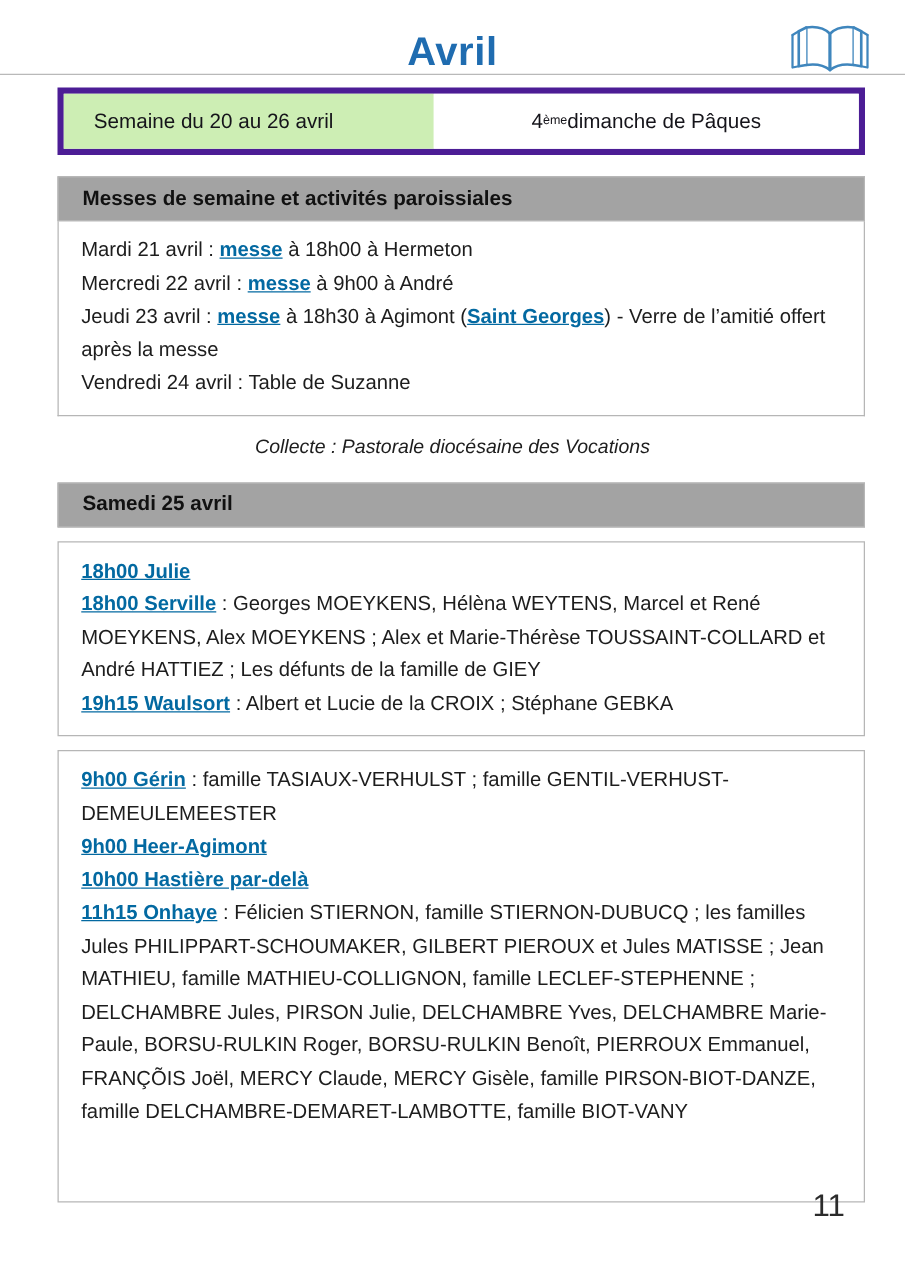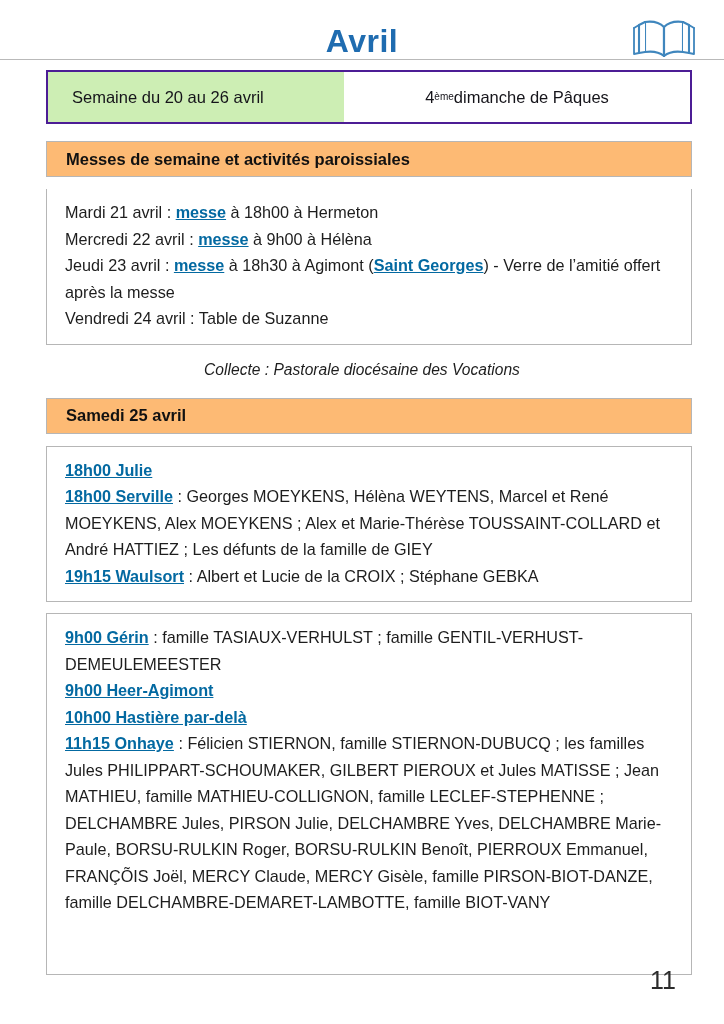--- a/index.html
+++ b/index.html
@@ -49,21 +49,21 @@
     position: absolute;
     left: 0;
     right: 0;
     bottom: 2px;
     height: 1px;
     background: #b9b9b9;
   }
 
   .week-row {
     display: flex;
-    border: 2px solid #4c1d95;
+    border: 5px solid #4c1d95;
     margin: 8px 32px 0 46px;
     height: 54px;
     box-sizing: border-box;
   }
   .week-left {
     background: #cdeeb4;
     flex: 0 0 296px;
     display: flex;
     align-items: center;
     padding-left: 24px;
@@ -80,23 +80,23 @@
     font-size: 16.5px;
     color: #15141a;
   }
   .week-right sup {
     font-size: 10px;
     vertical-align: super;
     line-height: 0;
   }
 
   .section-header {
-    background: #fdba74;
+    background: #a3a3a3;
     border: 1px solid #b6b6b6;
-    margin: 17px 32px 12px 46px;
+    margin: 17px 32px 0 46px;
     height: 36px;
     display: flex;
     align-items: center;
     padding-left: 19px;
     box-sizing: border-box;
     font-size: 16.5px;
     font-weight: bold;
     color: #111111;
   }
 
@@ -123,21 +123,21 @@
     font-size: 15.6px;
     margin: 16px 0 0 0;
     color: #1d1d1d;
   }
   .collecte span {
   }
 
   .page-number {
     position: absolute;
     right: 48px;
-    bottom: 29px;
+    bottom: 44px;
     font-size: 25px;
     color: #2b2b2b;
   }
 </style>
 </head>
 <body>
 
 <div class="page">
 
   <div class="title-row">
@@ -163,21 +163,21 @@
     <div class="week-right">
       <span>4</span>
         <sup>ème</sup>
         <span> dimanche de Pâques</span>
     </div>
   </div>
 
   <div class="section-header">Messes de semaine et activités paroissiales</div>
   <div class="section-body">
       <div><span>Mardi 21 avril : </span><b>messe</b><span> à 18h00 à Hermeton</span></div>
-      <div><span>Mercredi 22 avril : </span><b>messe</b><span> à 9h00 à Hélèna</span></div>
+      <div><span>Mercredi 22 avril : </span><b>messe</b><span> à 9h00 à André</span></div>
       <div><span>Jeudi 23 avril : </span><b>messe</b><span> à 18h30 à Agimont (</span><b>Saint Georges</b><span>) - Verre de l’amitié offert après la messe</span></div>
       <div><span>Vendredi 24 avril : Table de Suzanne</span></div>
     </div>
 
   <div class="collecte">
     <span>Collecte : Pastorale diocésaine des Vocations</span>
   </div>
 
   <div class="section-header" style="margin-top:19px">Samedi 25 avril</div>
   <div class="section-body detached">

